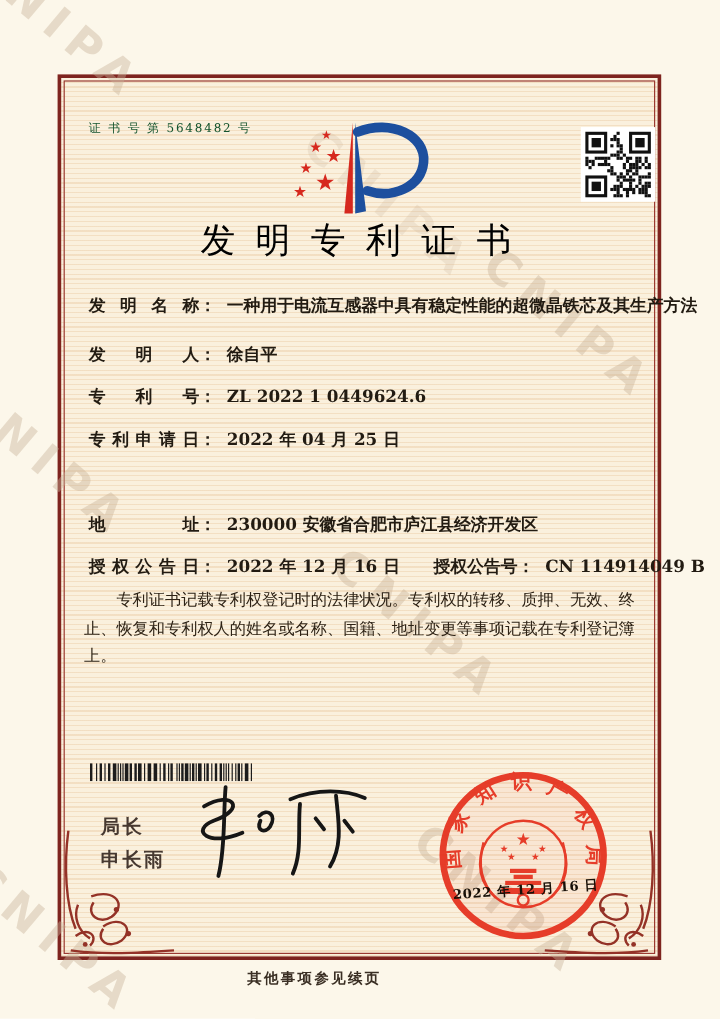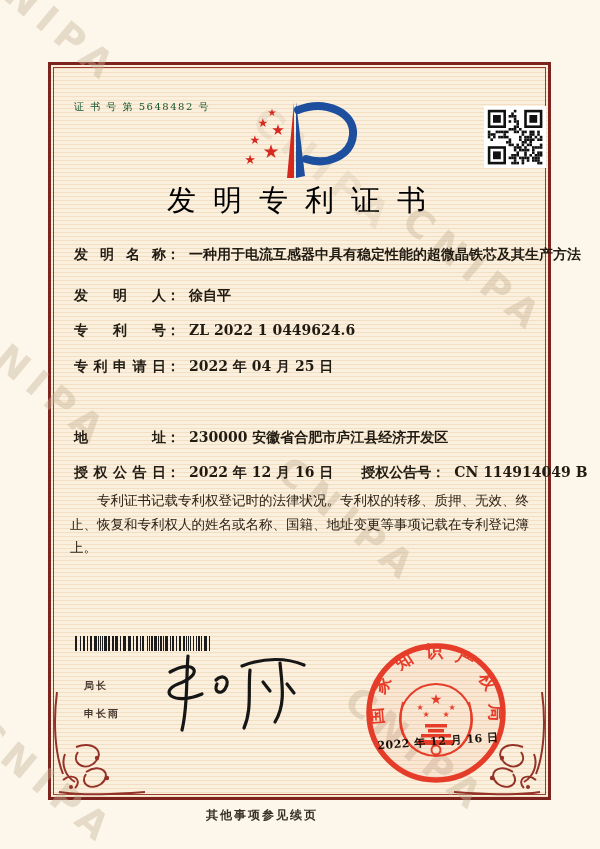--- a/index.html
+++ b/index.html
@@ -21,21 +21,21 @@
   .title{position:absolute;top:181px;left:0;width:600px;margin:0;text-align:center;
          font-size:29px;font-weight:400;letter-spacing:17px;text-indent:10px;color:#000000;}
   .row{position:absolute;left:74px;width:475px;font-size:14px;font-weight:600;color:#221b12;white-space:nowrap;}
   .flabel{display:inline-block;width:92px;text-align:justify;text-align-last:justify;vertical-align:bottom;}
   .colon{margin-right:9px;}
   .pair2{margin-left:28px;}
   .paras{position:absolute;left:70px;top:489px;width:466px;font-size:13.5px;line-height:23.5px;color:#2d2215;}
   .paras p{margin:0;text-indent:2em;}
   .barcode{position:absolute;left:75px;top:636px;width:160px;height:15px;display:flex;align-items:stretch;overflow:hidden;}
   .barcode span{display:block;background:#1c1c1c;height:100%;}
-  .director{position:absolute;left:84px;font-size:10px;font-weight:700;letter-spacing:2px;color:#463830;
+  .director{position:absolute;left:84px;font-size:16px;font-weight:700;letter-spacing:2px;color:#463830;
             font-family:"DejaVu Sans","Liberation Sans",sans-serif;}
   .sig{position:absolute;left:160px;top:648px;}
   .seal{position:absolute;left:363px;top:640px;opacity:.93;}
   .seal-date{position:absolute;left:368px;top:734px;width:140px;text-align:center;font-size:11px;font-weight:700;
              color:#181008;transform:rotate(-4deg);letter-spacing:.5px;white-space:nowrap;}
   .orn{position:absolute;top:692px;}
   .orn-l{left:51px;}
   .orn-r{left:453px;transform:scaleX(-1);}
   .page-info{position:absolute;top:777px;left:0;width:578px;text-align:center;font-size:12px;color:#2b241a;letter-spacing:1px;}
   .footer-note{position:absolute;top:807px;left:0;width:524px;text-align:center;font-size:12px;font-weight:600;color:#3a2f24;letter-spacing:2px;}

